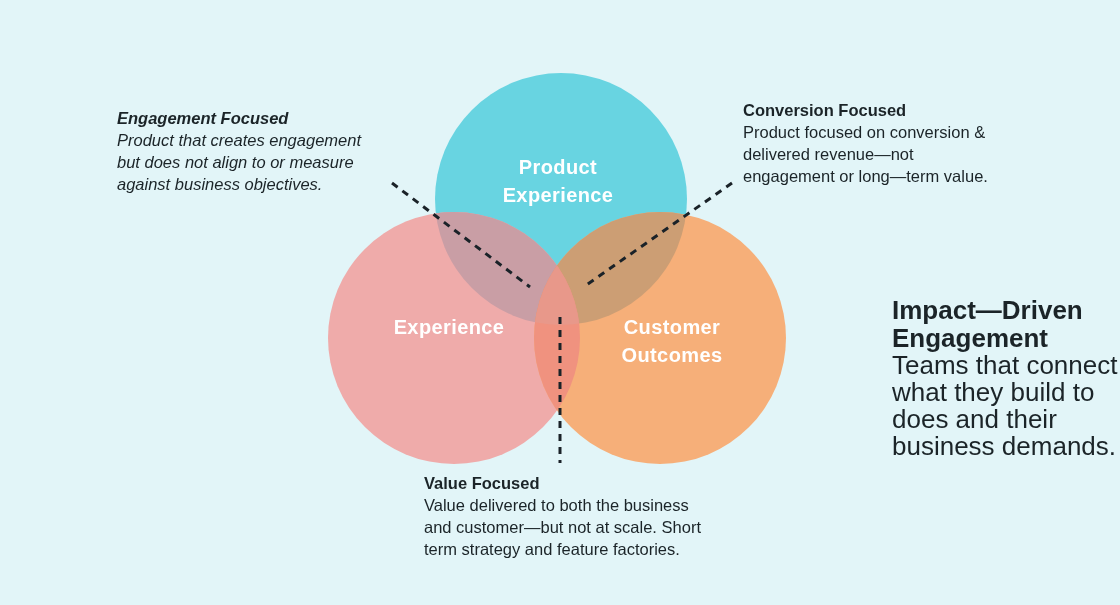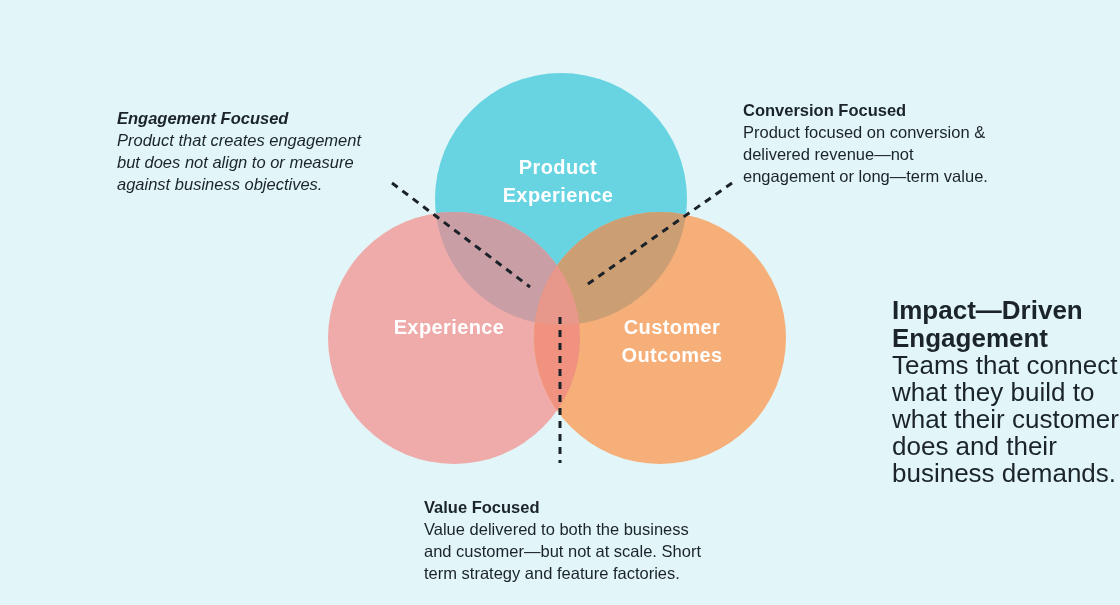--- a/index.html
+++ b/index.html
@@ -56,21 +56,21 @@
   .label-business{left:552px;top:313px;}
   .annotation{
     position:absolute;
     color:var(--text);
     font-size:16.5px;
     line-height:22px;
   }
   .annotation .ann-title{font-weight:700;}
   .ann-engagement{left:117px;top:107px;font-style:italic;}
   .ann-conversion{left:743px;top:99px;}
-  .ann-value{left:424px;top:496px;}
+  .ann-value{left:424px;top:472px;}
   .impact{
     position:absolute;
     left:844px;
     top:297px;
     color:var(--text);
     font-size:26px;
     line-height:27px;
     margin-left:48px;
   }
   .impact .imp-title{font-weight:700;line-height:27.5px;}
@@ -140,18 +140,17 @@
     <div class="line">Value delivered to both the business</div>
     <div class="line">and customer—but not at scale. Short</div>
     <div class="line">term strategy and feature factories.</div>
   </div>
 
   <div class="impact">
     <div class="imp-title line">Impact—Driven</div>
     <div class="imp-title line">Engagement</div>
     <div class="line">Teams that connect</div>
     <div class="line">what they build to</div>
-    <div class="line">what their customer</div>
     <div class="line">does and their</div>
     <div class="line">business demands.</div>
   </div>
 
 </div>
 
 </body></html>

